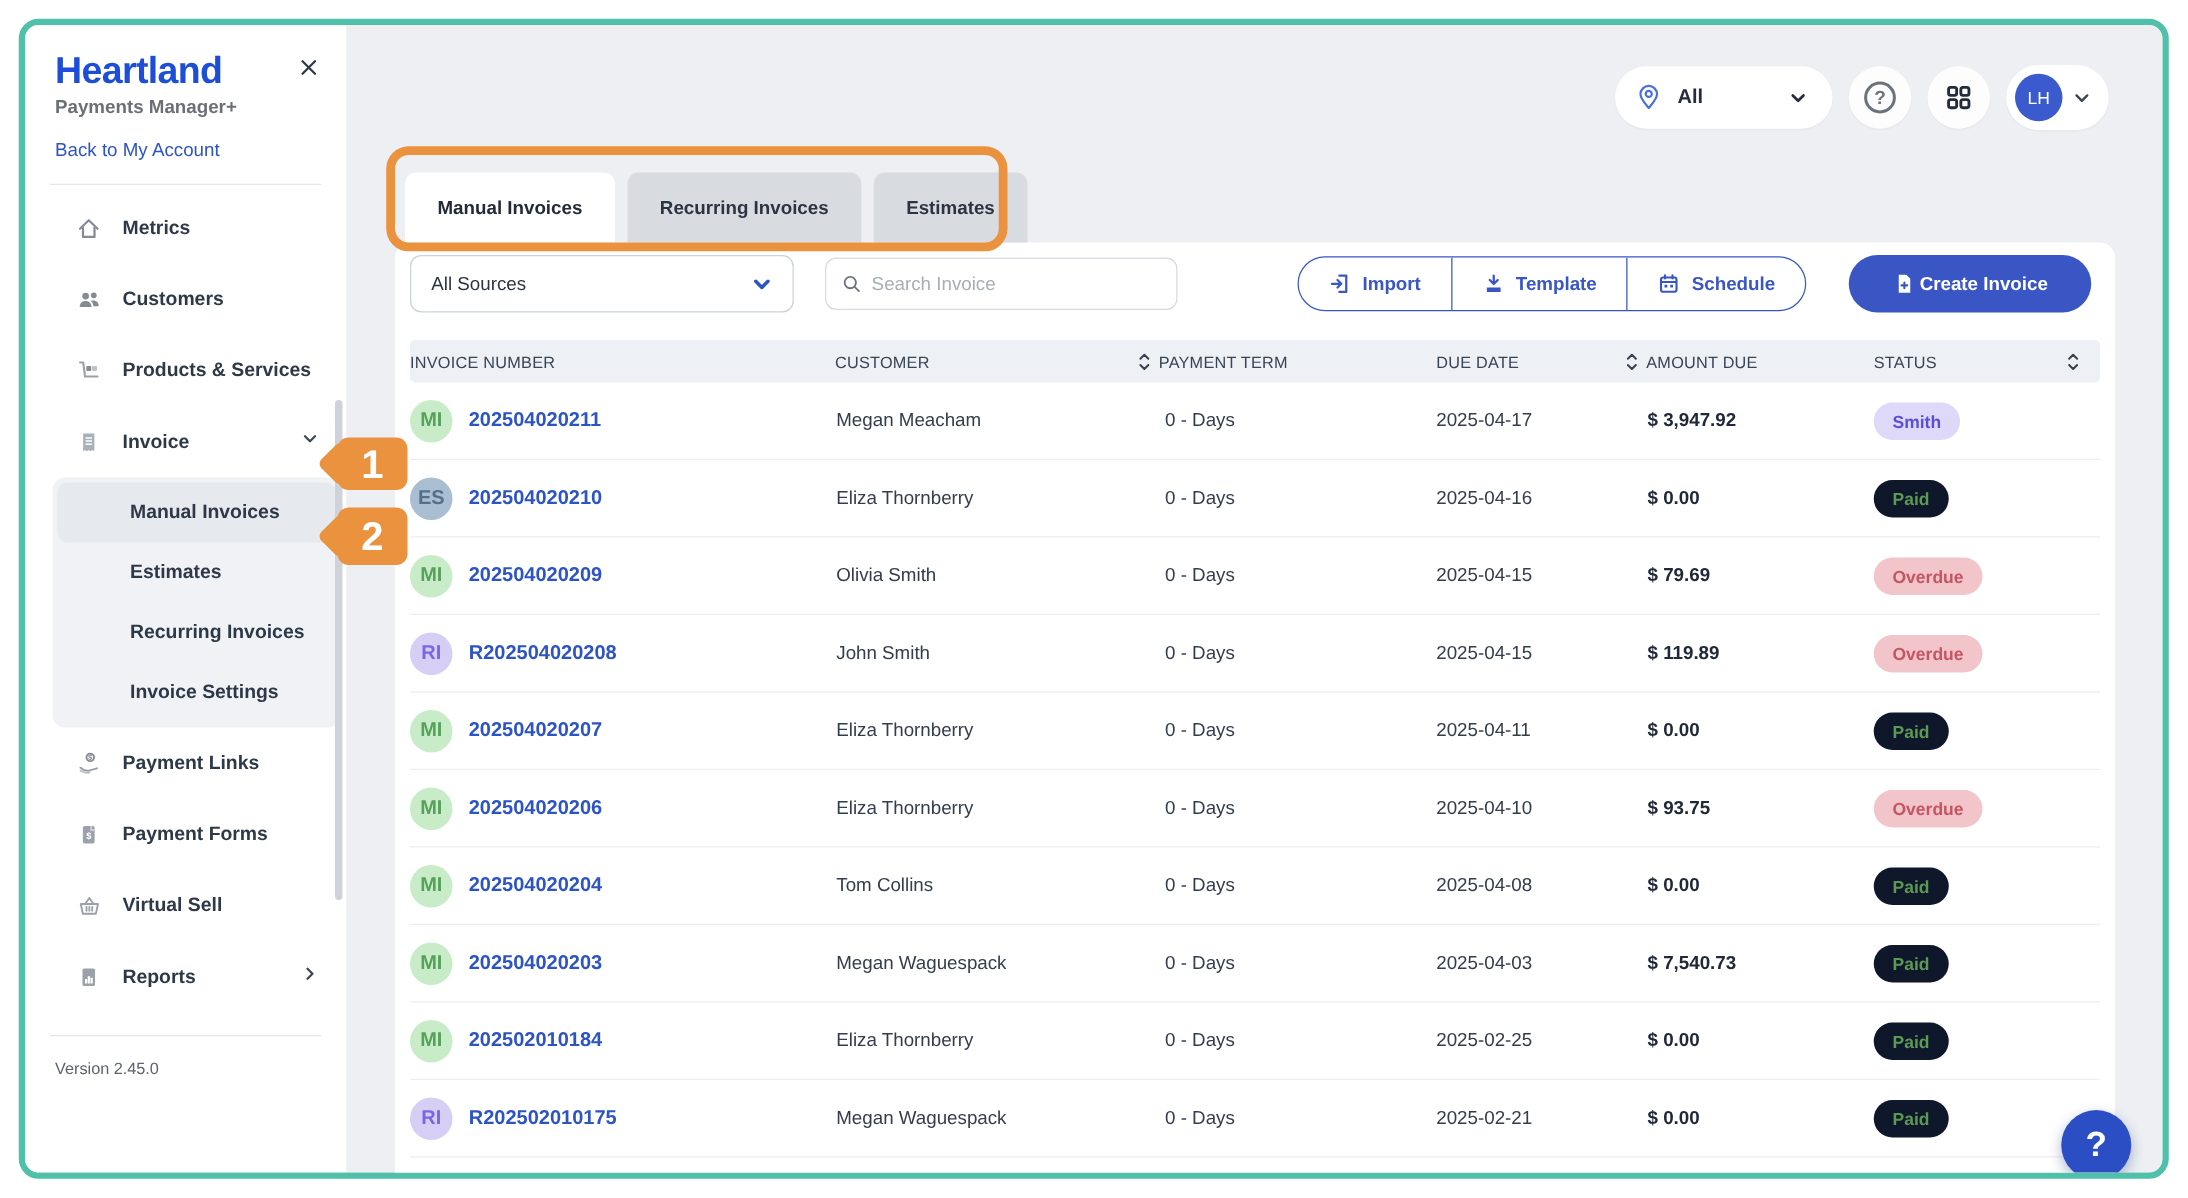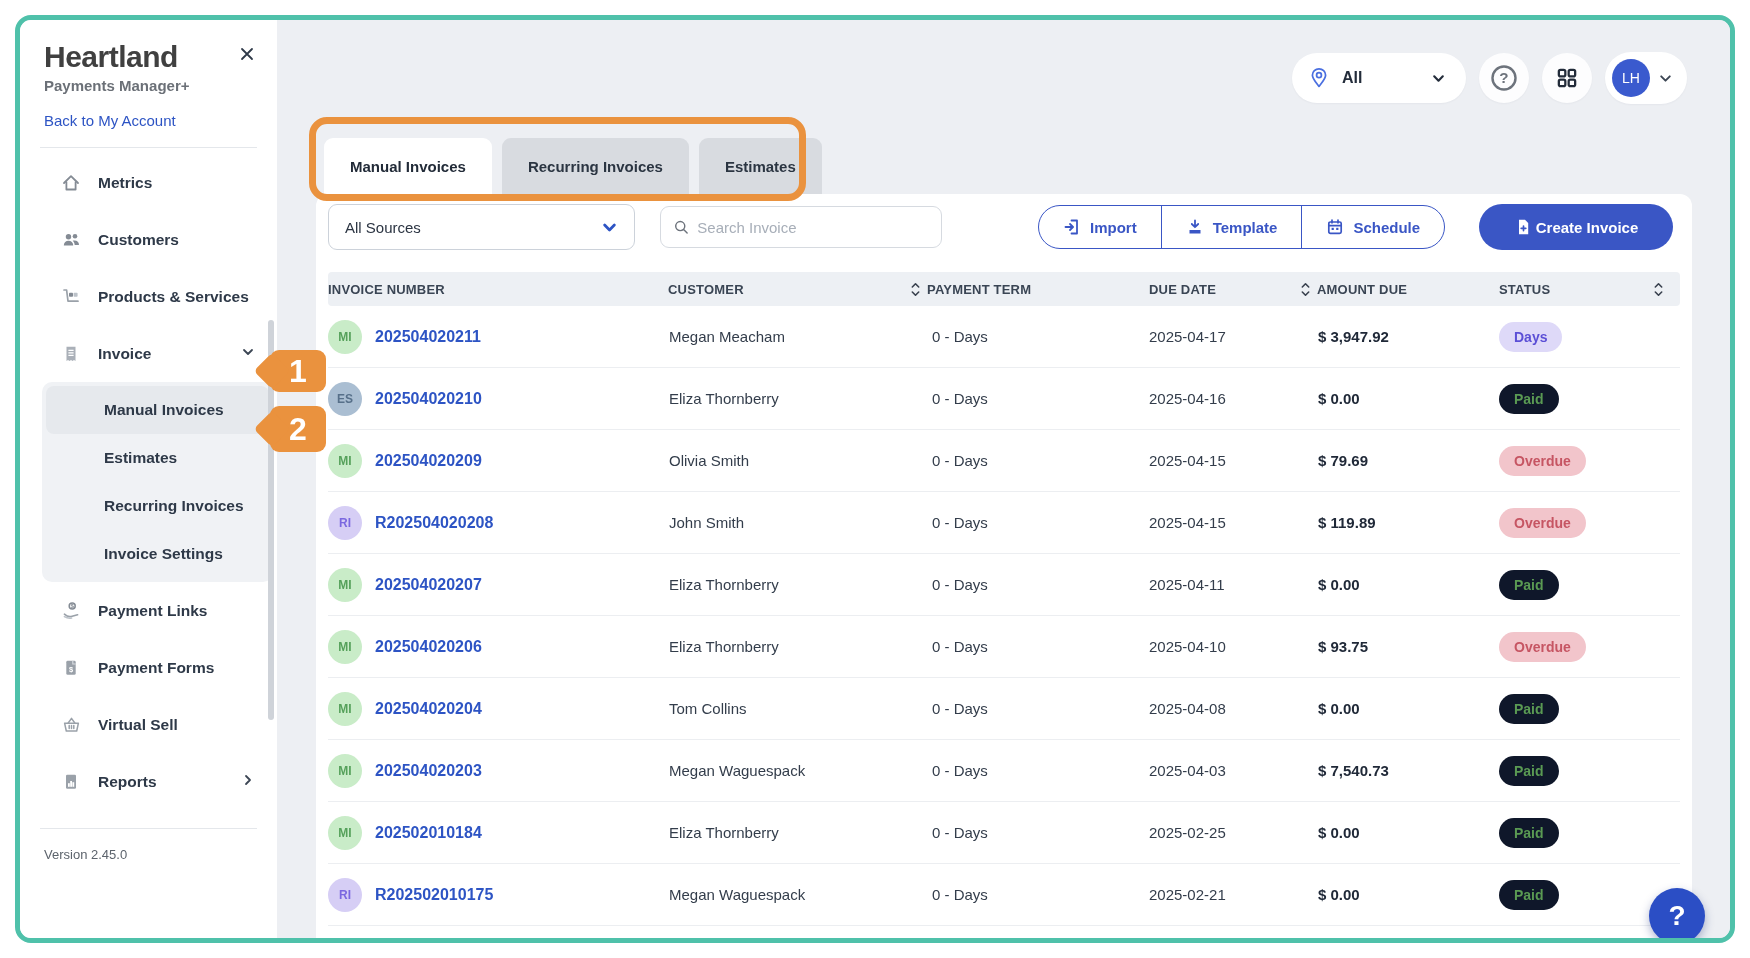--- a/index.html
+++ b/index.html
@@ -3,21 +3,21 @@
 <meta charset="utf-8">
 <style>
   * { margin:0; padding:0; box-sizing:border-box; }
   html,body { width:1750px; height:958px; background:#ffffff; font-family:"Liberation Sans","DejaVu Sans",sans-serif; }
   .frame { position:absolute; left:15px; top:15px; width:1720px; height:928px; border:5px solid #4fc1aa; border-radius:16px; overflow:hidden; background:#edeff3; }
 
   
   .sidebar { position:absolute; left:0; top:0; bottom:0; width:257px; background:#ffffff; z-index:2; }
   .side-scroll { position:absolute; right:3px; top:300px; width:6px; height:400px; border-radius:3px; background:#cfd3d9; }
   .logo-row { display:flex; align-items:flex-start; justify-content:space-between; padding:20px 22px 0 24px; }
-  .logo { font-size:30px; font-weight:800; color:#404040; letter-spacing:-0.5px; }
+  .logo { font-size:30px; font-weight:800; color:#1d4ed8; letter-spacing:-0.5px; }
   .logo-sub { font-size:15px; font-weight:700; color:#6b7077; margin-top:3px; }
   .close-btn { background:none; border:none; cursor:pointer; margin-top:6px; }
   .back-link { display:block; padding:18px 24px 0 24px; color:#2d54c4; font-size:15px; text-decoration:none; cursor:pointer; }
   .side-divider { border:none; border-top:1px solid #e4e7eb; margin:18px 20px 6px 20px; }
   .nav { margin-top:6px;padding-left:16px; }
   .nav-item { display:flex; align-items:center; height:57px; padding:0 22px 0 24px; cursor:pointer; color:#2e3948; font-size:15.5px; font-weight:700; }
   .nav-item .nicon { width:22px; height:22px; margin-right:16px; display:flex; align-items:center; justify-content:center; color:#848b94; }
   .nav-item .grow { flex:1; }
   .chev { color:#3c4654; }
   .submenu { background:#f0f2f5; border-radius:10px; margin:0 4px 0 6px; padding:4px 0; }
@@ -55,30 +55,30 @@
   .search-box { position:absolute; left:344px; top:12px; width:282px; height:42px; background:#fff; border:1px solid #d6dae0; border-radius:9px; display:flex; align-items:center; padding:0 12px; gap:8px; }
   .search-box input { border:none; outline:none; font-size:15px; color:#2b3442; width:100%; font-family:inherit; background:transparent; }
   .search-box input::placeholder { color:#a7aeb8; }
   .btn-group { position:absolute; left:722px; top:11px; height:44px; display:flex; border:1.5px solid #3a56c5; border-radius:22px; overflow:hidden; background:#fff; }
   .grp-btn { display:flex; align-items:center; gap:9px; padding:0 24px; background:none; border:none; border-left:1.5px solid #3a56c5; color:#3a56c5; font-size:15px; font-weight:700; cursor:pointer; font-family:inherit; }
   .grp-btn:first-child { border-left:none; }
   .create-btn { position:absolute; left:1163px; top:10px; width:194px; height:46px; background:#3a56c5; color:#fff; border:none; border-radius:23px; font-size:15px; font-weight:700; display:flex; align-items:center; justify-content:center; gap:4px; cursor:pointer; font-family:inherit; }
 
   
   .tgrid { display:grid; grid-template-columns:340px 242px 220px 170px 180px 154px 1fr; align-items:center; }
-  .thead { margin:12px 12px 0 12px; height:34px; background:#edf0f4; border-radius:4px; color:#3a4554; font-size:13px; font-weight:700; letter-spacing:.2px; }
+  .thead { margin:12px 12px 0 12px; height:34px; background:#edf0f4; border-radius:4px; color:#3a4554; font-size:13px; font-weight:400; letter-spacing:.2px; }
   .th { display:flex; align-items:center; }
   .sort { display:inline-flex; margin-right:6px; color:#39414e; }
   .th.right-caret { justify-content:flex-end; padding-right:10px; }
   .pad19 { padding-left:19px; }
   .rows { margin:0 12px; }
   .trow { height:62px; border-bottom:1px solid #eceef1; cursor:pointer; }
   .cell { font-size:15px; color:#333d4b; }
   .c-inv { display:flex; align-items:center; gap:13px; }
-  .avatar-sm { width:34px; height:34px; border-radius:50%; display:flex; align-items:center; justify-content:center; font-size:12px; font-weight:700; }
+  .avatar-sm { width:34px; height:34px; border-radius:50%; display:flex; align-items:center; justify-content:center; font-size:16px; font-weight:700; }
   .t-mi { background:#c9ecc8; color:#56a15b; }
   .t-es { background:#aabed2; color:#57708a; }
   .t-ri { background:#d6cef5; color:#7b68e0; }
   .inv-link { color:#2d54c4; font-weight:700; font-size:16px; text-decoration:none; cursor:pointer; }
   .c-cust { padding-left:1px; }
   .c-term { padding-left:22px; }
   .c-due { padding-left:19px; }
   .c-amt { padding-left:18px; font-weight:700; color:#202938; }
   .c-status { padding-left:19px; }
   .pill { display:inline-block; padding:7px 15px; border-radius:16px; font-size:14px; font-weight:700; }
@@ -345,21 +345,21 @@
 
           <div class="trow tgrid">
             <div class="cell c-inv">
               <span class="avatar-sm t-mi">MI</span>
               <a class="inv-link">202504020211</a>
             </div>
             <div class="cell c-cust">Megan Meacham</div>
             <div class="cell c-term">0 - Days</div>
             <div class="cell c-due">2025-04-17</div>
             <div class="cell c-amt">$ 3,947.92</div>
-            <div class="cell c-status"><span class="pill s-sent">Days</span></div>
+            <div class="cell c-status"><span class="pill s-sent">Smith</span></div>
             <div class="cell"></div>
           </div>
 
           <div class="trow tgrid">
             <div class="cell c-inv">
               <span class="avatar-sm t-es">ES</span>
               <a class="inv-link">202504020210</a>
             </div>
             <div class="cell c-cust">Eliza Thornberry</div>
             <div class="cell c-term">0 - Days</div>

